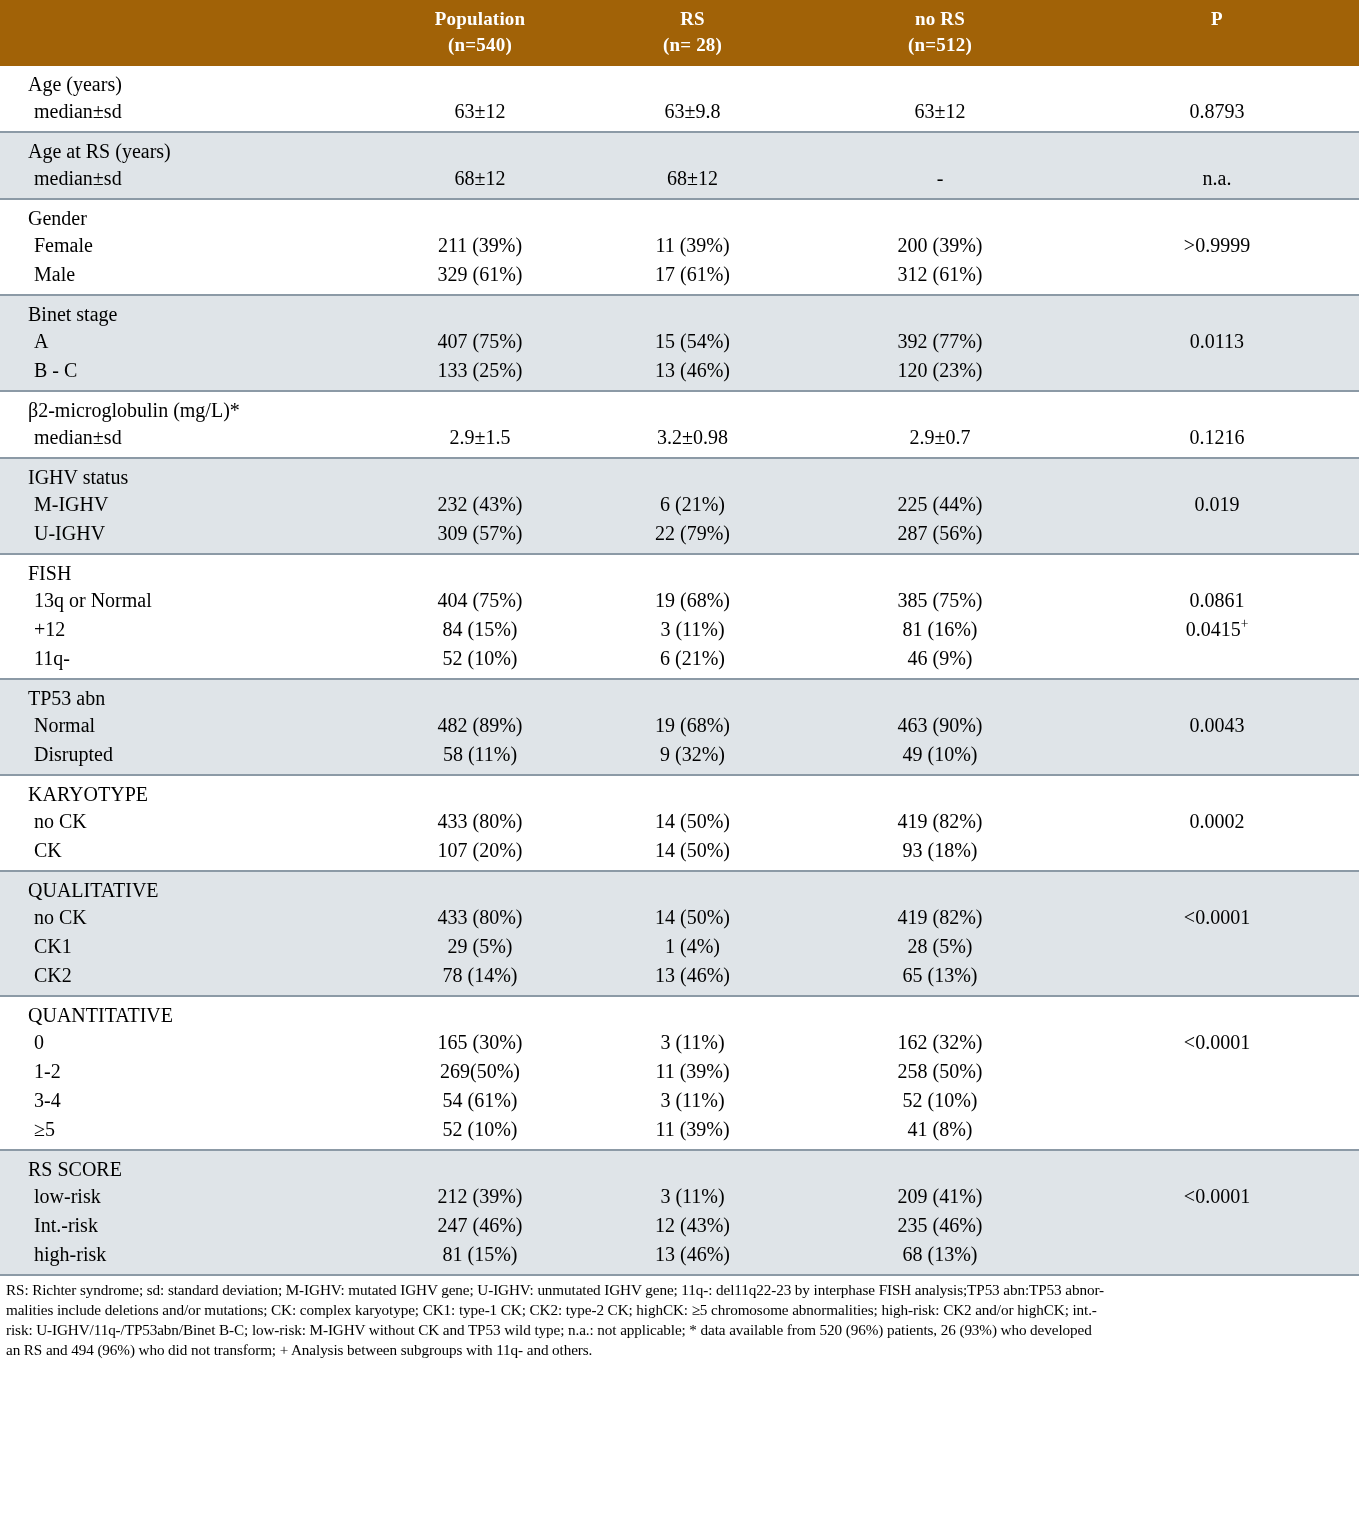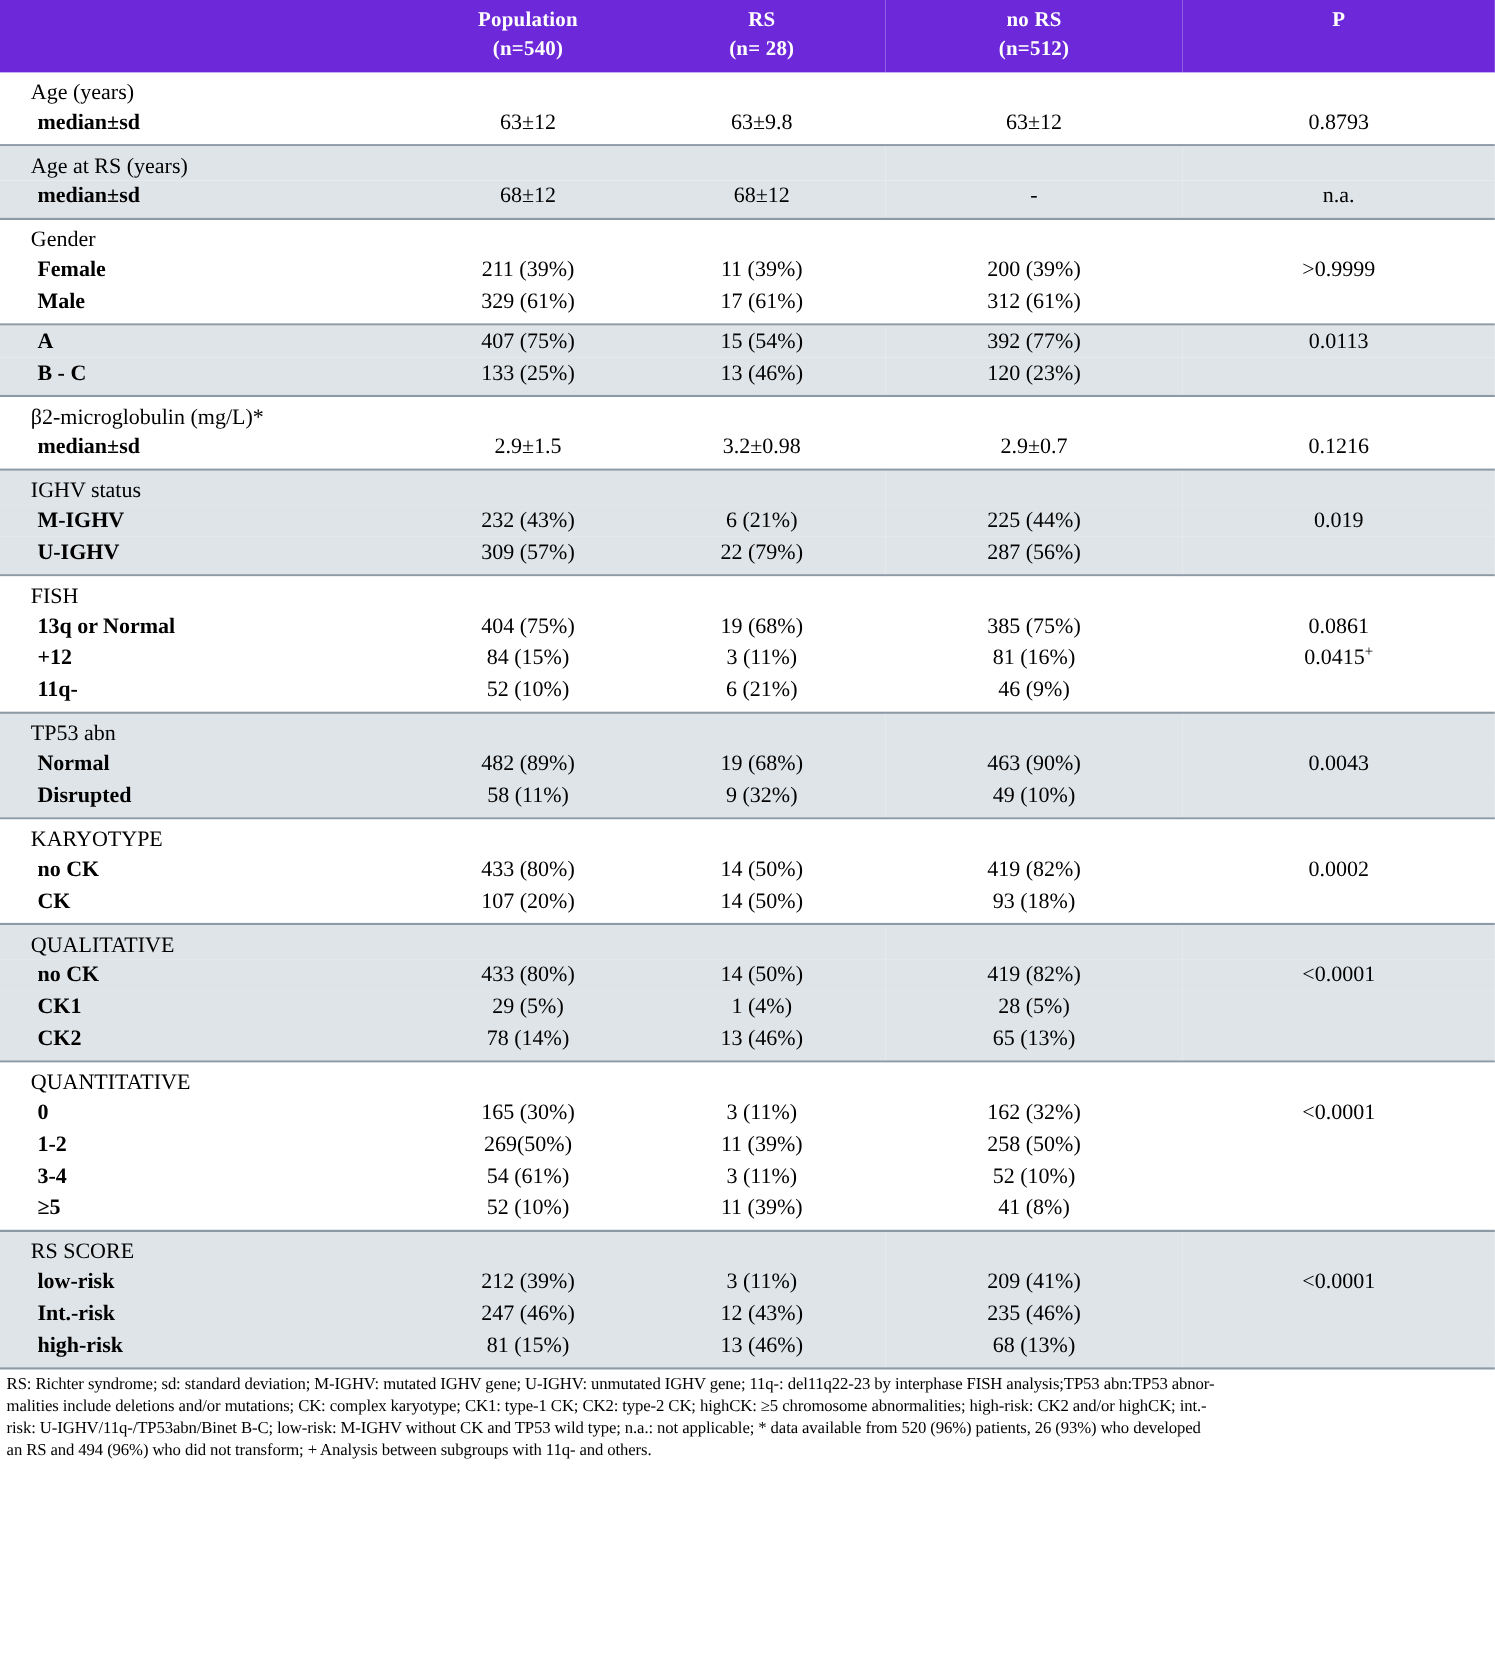--- a/index.html
+++ b/index.html
@@ -23,21 +23,21 @@
     border-collapse: collapse;
     table-layout: fixed;
   }
   col.c-label  { width: 380px; }
   col.c-pop    { width: 200px; }
   col.c-rs     { width: 225px; }
   col.c-nors   { width: 270px; }
   col.c-p      { width: 284px; }
 
   thead th {
-    background: #6d28d9;
+    background: #a16207;
     color: #ffffff;
     font-weight: bold;
     font-size: 19px;
     line-height: 1.38;
     padding: 6px 0 8px 0;
     text-align: center;
     vertical-align: top;
     letter-spacing: 0.2px;
   }
   thead th.h-label { text-align: left; padding-left: 10px; }
@@ -57,21 +57,21 @@
     padding-top: 3px;
     padding-bottom: 3px;
   }
   tr.data-row.last td { padding-bottom: 8px; }
 
   td.lbl {
     text-align: left;
     padding-left: 28px;
     white-space: nowrap;
   }
-  td.lbl.sub { padding-left: 34px; font-weight: bold; }
+  td.lbl.sub { padding-left: 34px; }
   td.num { text-align: center; white-space: nowrap; }
 
   tr.shade td { background: #dfe4e8; }
   tr.plain td { background: #ffffff; }
 
   tr.sep-row td {
     padding: 0;
     height: 2px;
     line-height: 0;
     font-size: 0;
@@ -184,20 +184,27 @@
         <tr class="data-row plain last">
           <td class="lbl sub">Male</td>
           <td class="num">329 (61%)</td>
           <td class="num">17 (61%)</td>
           <td class="num">312 (61%)</td>
           <td class="num">&nbsp;</td>
         </tr>
         <tr class="sep-row">
           <td colspan="5"></td>
         </tr>
+        <tr class="grp-head shade">
+          <td class="lbl">Binet stage</td>
+          <td class="num">&nbsp;</td>
+          <td class="num">&nbsp;</td>
+          <td class="num">&nbsp;</td>
+          <td class="num">&nbsp;</td>
+        </tr>
         <tr class="data-row shade">
           <td class="lbl sub">A</td>
           <td class="num">407 (75%)</td>
           <td class="num">15 (54%)</td>
           <td class="num">392 (77%)</td>
           <td class="num">0.0113</td>
         </tr>
         <tr class="data-row shade last">
           <td class="lbl sub">B - C</td>
           <td class="num">133 (25%)</td>

